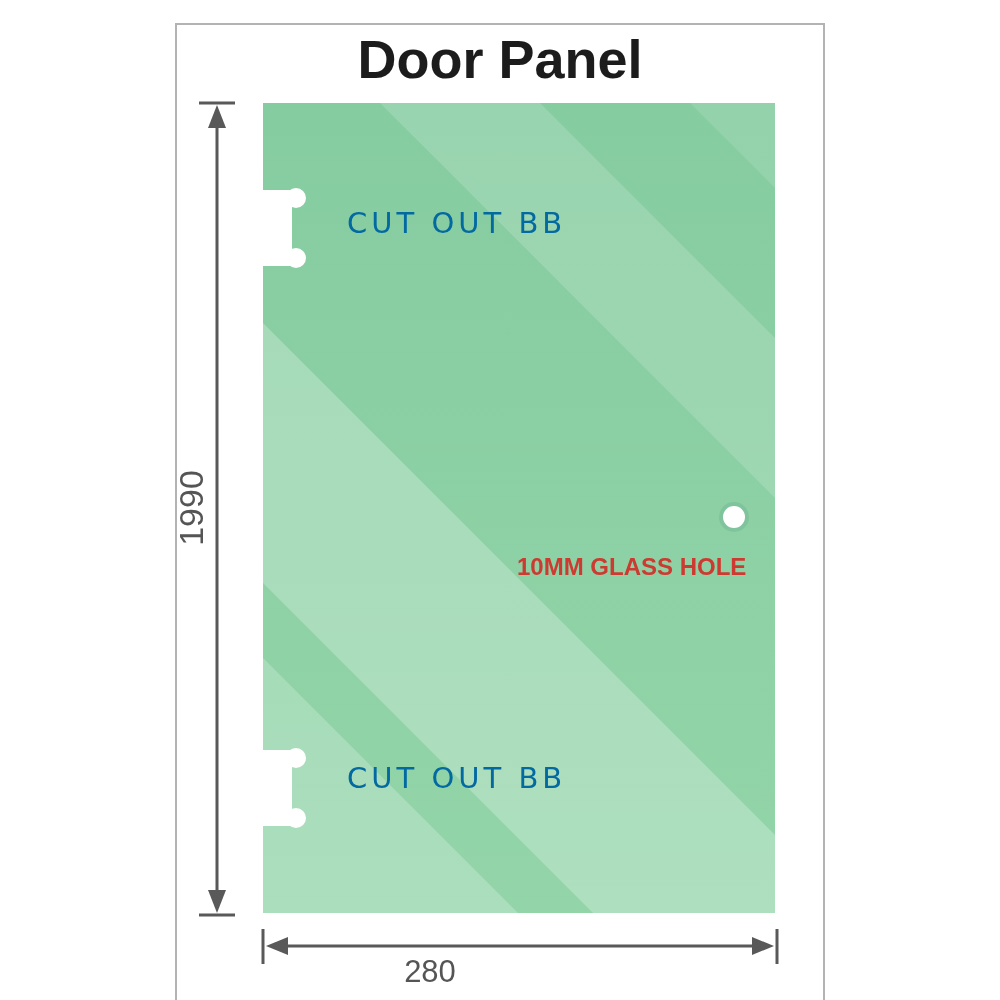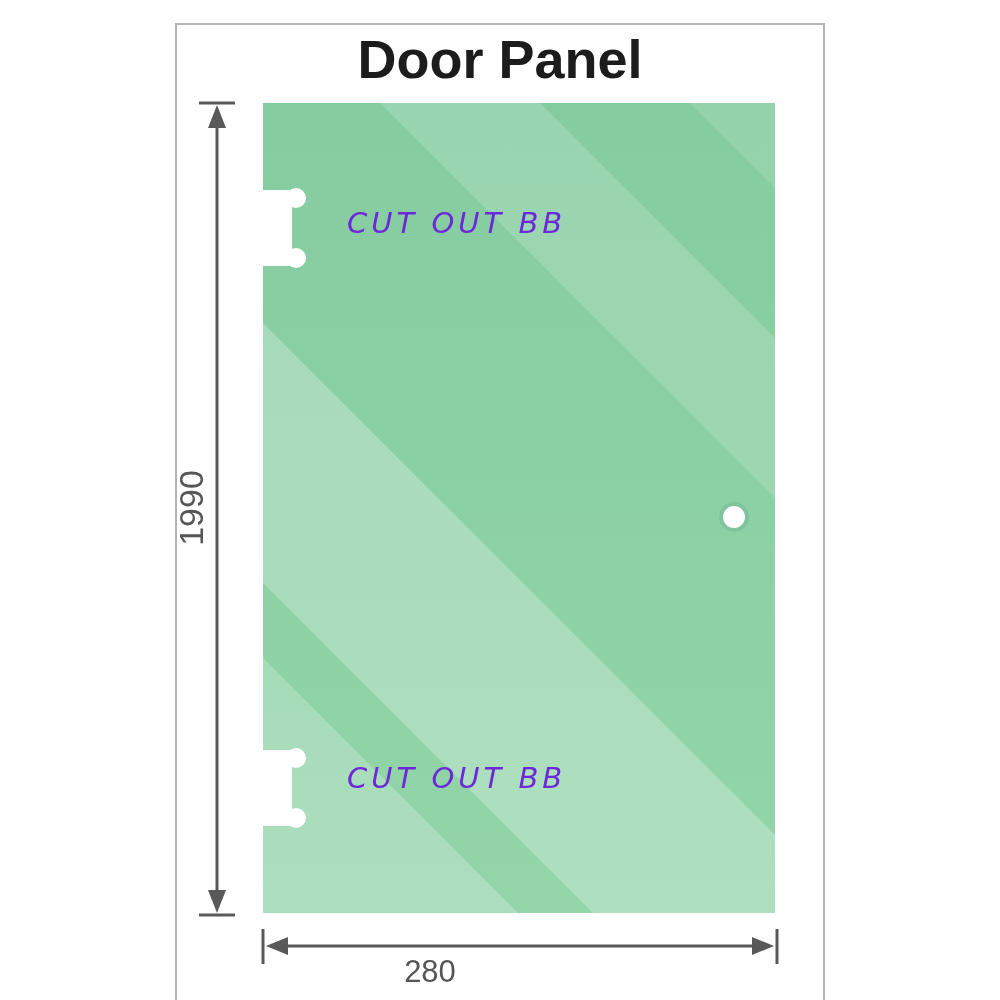--- a/index.html
+++ b/index.html
@@ -21,21 +21,21 @@
   svg.diagram { position: absolute; left: 0; top: 0; }
   .title {
     position: absolute; left: 175px; top: 10px; width: 650px;
     text-align: center;
     font-size: 54px; font-weight: bold; color: #1c1c1c;
   }
   .cutout-label {
     position: absolute;
     font-family: "DejaVu Sans", sans-serif;
     font-size: 29px; letter-spacing: 4px;
-    color: #6d28d9; white-space: nowrap; font-style: italic;
+    color: #0369a1; white-space: nowrap;
   }
   .cutout-label.top { left: 347px; top: 188px; }
   .cutout-label.bottom { left: 347px; top: 743px; }
   .hole-label {
     position: absolute; left: 517px; top: 535px;
     font-size: 24px; font-weight: bold;
     color: #cc3a31; white-space: nowrap;
   }
   .dim-height {
     position: absolute; left: 141px; top: 470px;
@@ -111,18 +111,19 @@
       <line x1="282" y1="928" x2="758" y2="928"></line>
       <polygon points="266,928 288,919 288,937" stroke="none"></polygon>
       <polygon points="774,928 752,919 752,937" stroke="none"></polygon>
     </g>
   </svg>
 
   <div class="cutout-label top">CUT OUT BB</div>
 
   <div class="cutout-label bottom">CUT OUT BB</div>
 
+  <div class="hole-label">10MM GLASS HOLE</div>
 
   <div class="dim-height">1990</div>
 
   <div class="dim-width">280</div>
 
 </div>
 
 </body></html>

